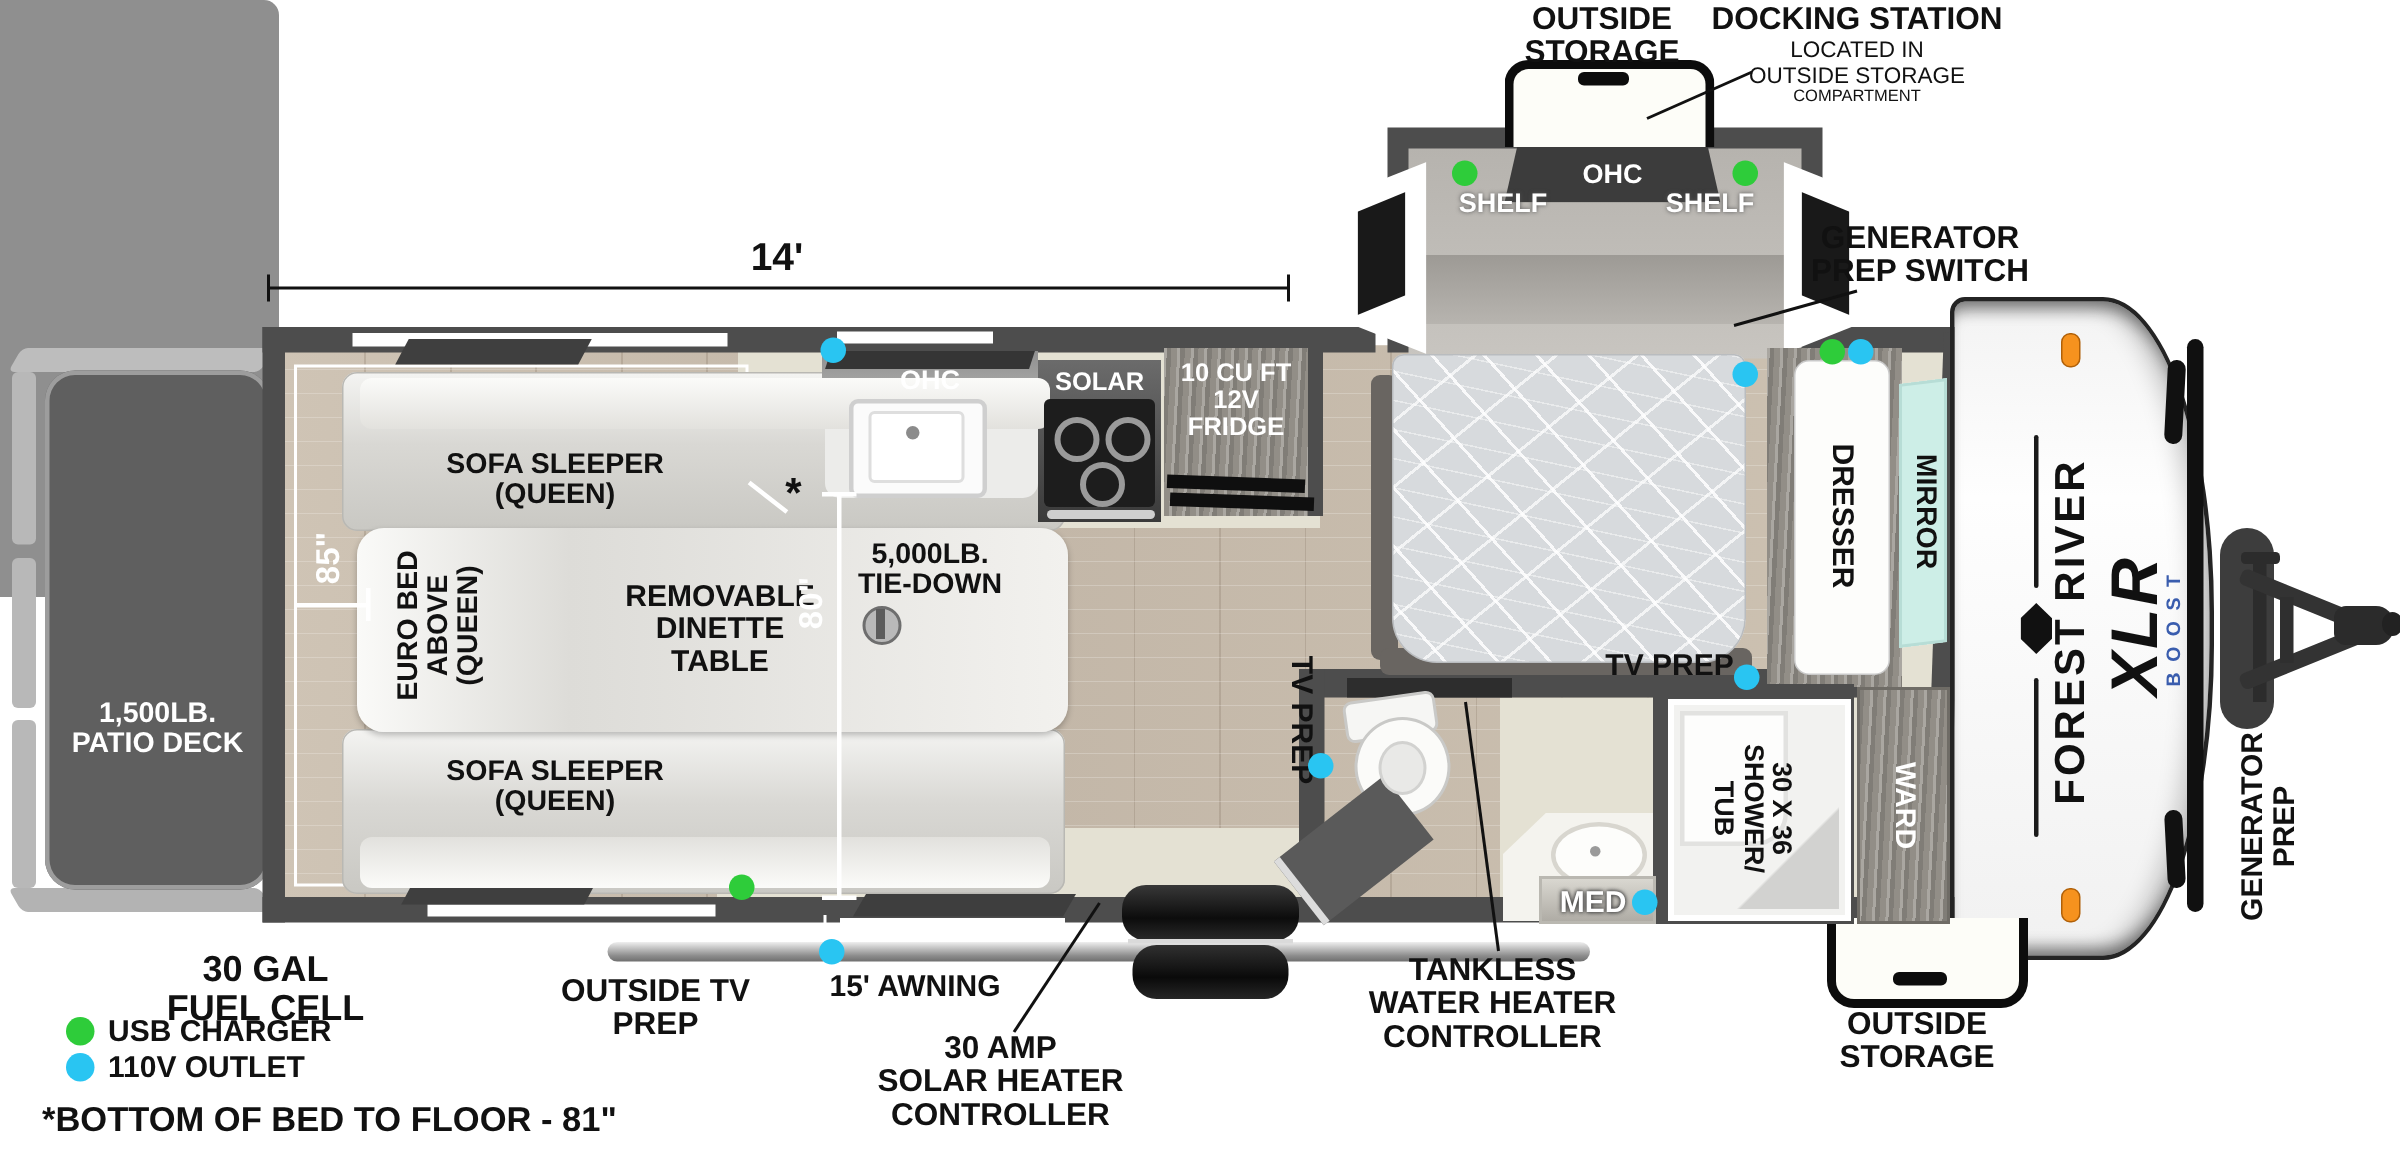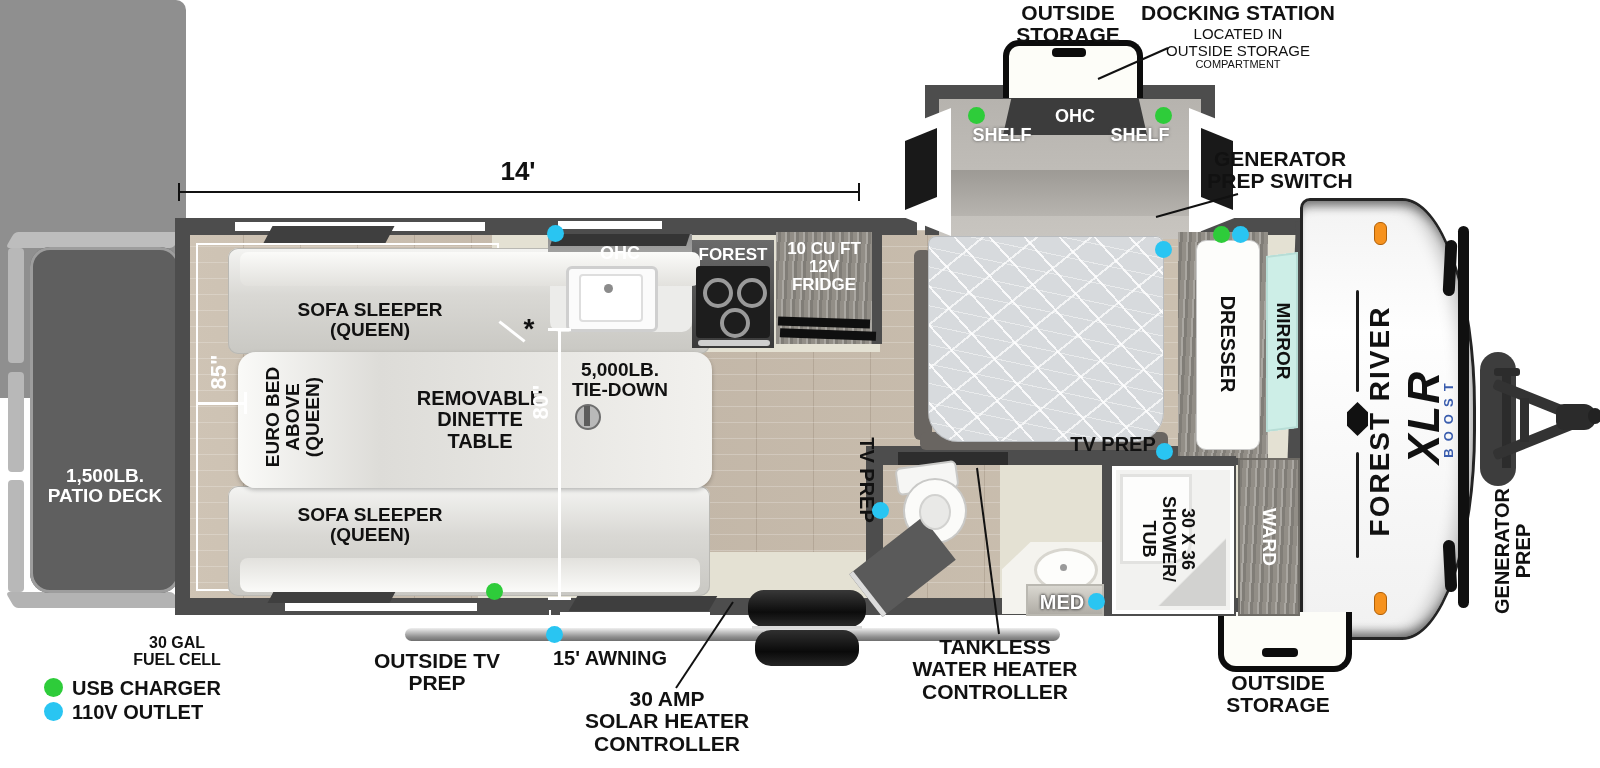--- a/index.html
+++ b/index.html
@@ -166,21 +166,21 @@
   <div class="abs" style="left:548px;top:234px;width:144px;height:34px;background:linear-gradient(180deg,#8f8f8f,#b0b0ae);z-index:12;"></div>
   <div class="abs" style="left:552px;top:234px;width:136px;height:12px;background:#353535;transform:skewX(-18deg);z-index:13;"></div>
   <div class="lbl lblw" style="left:570px;top:244px;width:100px;font-size:18px;z-index:31;">OHC</div>
   <div class="abs" style="left:550px;top:262px;width:142px;height:70px;background:#ececea;border-radius:0 0 10px 10px;z-index:12;"></div>
   <div class="abs" style="left:566px;top:266px;width:86px;height:60px;background:#fbfbfb;border:3px solid #cfcfcf;border-radius:6px;z-index:13;"></div>
   <div class="abs" style="left:579px;top:274px;width:60px;height:44px;background:#fff;border:2px solid #dedede;border-radius:4px;z-index:14;"></div>
   <div class="abs" style="left:604px;top:284px;width:9px;height:9px;border-radius:50%;background:#8b8b8b;z-index:15;"></div>
   <div class="dot b" style="left:547px;top:225px;"></div>
 
   <div class="abs" style="left:692px;top:240px;width:82px;height:108px;background:linear-gradient(180deg,#6b6b6b,#3a3a3a);z-index:12;"></div>
-  <div class="lbl lblw" style="left:692px;top:246px;width:82px;font-size:17px;z-index:31;">FOREST</div>
+  <div class="lbl lblw" style="left:692px;top:246px;width:82px;font-size:17px;z-index:31;">SOLAR</div>
   <div class="abs" style="left:696px;top:266px;width:74px;height:72px;background:#1d1d1d;border-radius:4px;z-index:13;"></div>
   <div class="abs" style="left:703px;top:278px;width:22px;height:22px;border-radius:50%;border:4px solid #9a9a9a;z-index:14;"></div>
   <div class="abs" style="left:737px;top:278px;width:22px;height:22px;border-radius:50%;border:4px solid #9a9a9a;z-index:14;"></div>
   <div class="abs" style="left:720px;top:308px;width:22px;height:22px;border-radius:50%;border:4px solid #9a9a9a;z-index:14;"></div>
   <div class="abs" style="left:698px;top:340px;width:72px;height:6px;background:#cfcfcf;border-radius:3px;z-index:14;"></div>
 
   <div class="abs grain" style="left:776px;top:232px;width:96px;height:112px;z-index:12;"></div>
   <div class="lbl lblw" style="left:776px;top:240px;width:96px;font-size:17px;z-index:31;">
     <div>10 CU FT</div>
       <div>12V</div>
@@ -240,21 +240,21 @@
 
   <div class="abs grain" style="left:1238px;top:458px;width:62px;height:158px;box-shadow:inset 0 0 0 2px #6f6c66;z-index:12;"></div>
   <div class="lbl lblw rot" style="left:1209px;top:526px;width:120px;height:22px;font-size:19px;transform:rotate(90deg);z-index:30;">WARD</div>
 
   <div class="abs" style="left:573px;top:596px;width:140px;height:15px;background:#3e3e3e;transform:skewX(-30deg);z-index:16;"></div>
   <div class="abs" style="left:405px;top:628px;width:655px;height:13px;border-radius:7px;
               background:linear-gradient(180deg,#efefef,#8d8d8d 70%,#6f6f6f);z-index:16;"></div>
   <div class="dot b" style="left:546px;top:626px;"></div>
   <div class="abs" style="left:549px;top:610px;width:2px;height:42px;background:#fff;z-index:17;"></div>
 
-  <div class="lbl" style="left:97px;top:634px;width:160px;font-size:16px;">
+  <div class="lbl" style="left:97px;top:634px;width:160px;font-size:24px;">
     <div>30 GAL</div>
       <div>FUEL CELL</div>
   </div>
   <div class="lbl" style="left:357px;top:650px;width:160px;font-size:21px;">
     <div>OUTSIDE TV</div>
       <div>PREP</div>
   </div>
   <div class="lbl" style="left:540px;top:648px;width:140px;font-size:20px;">15' AWNING</div>
   <div class="lbl" style="left:577px;top:688px;width:180px;font-size:21px;">
     <div>30 AMP</div>
@@ -277,20 +277,21 @@
   <div class="abs" style="left:1262px;top:648px;width:36px;height:9px;background:#0c0c0c;border-radius:4px;z-index:12;"></div>
   <div class="lbl" style="left:1198px;top:672px;width:160px;font-size:21px;">
     <div>OUTSIDE</div>
       <div>STORAGE</div>
   </div>
 
   <div class="dot g" style="left:44px;top:678px;width:19px;height:19px;"></div>
   <div class="lbl" style="left:72px;top:678px;text-align:left;font-size:20px;">USB CHARGER</div>
   <div class="dot b" style="left:44px;top:702px;width:19px;height:19px;"></div>
   <div class="lbl" style="left:72px;top:702px;text-align:left;font-size:20px;">110V OUTLET</div>
+  <div class="lbl" style="left:28px;top:734px;text-align:left;font-size:23px;">*BOTTOM OF BED TO FLOOR - 81"</div>
 
   <div class="abs" style="left:1300px;top:198px;width:170px;height:436px;background:linear-gradient(180deg,#f3f3f3,#fefefe 30%,#f1f1f1);
               border:3px solid #242424;border-radius:10px 74px 74px 10px / 10px 210px 210px 10px;
               box-shadow:inset -10px 0 16px rgba(0,0,0,.22), inset 0 12px 10px -7px rgba(0,0,0,.45), inset 0 -12px 10px -7px rgba(0,0,0,.45);z-index:10;"></div>
   <div class="abs" style="left:1458px;top:226px;width:11px;height:382px;background:#101010;border-radius:6px;z-index:11;"></div>
   <div class="abs" style="left:1374px;top:222px;width:11px;height:21px;background:#f6921e;border:1px solid #b06008;border-radius:6px;z-index:12;"></div>
   <div class="abs" style="left:1374px;top:592px;width:11px;height:21px;background:#f6921e;border:1px solid #b06008;border-radius:6px;z-index:12;"></div>
   <div class="abs" style="left:1444px;top:240px;width:12px;height:56px;background:#111;border-radius:6px;transform:rotate(3deg);z-index:12;"></div>
   <div class="abs" style="left:1444px;top:540px;width:12px;height:52px;background:#111;border-radius:6px;transform:rotate(-3deg);z-index:12;"></div>
   <div class="abs" style="left:1356px;top:290px;width:3px;height:102px;background:#1a1a1a;border-radius:2px;z-index:12;"></div>

